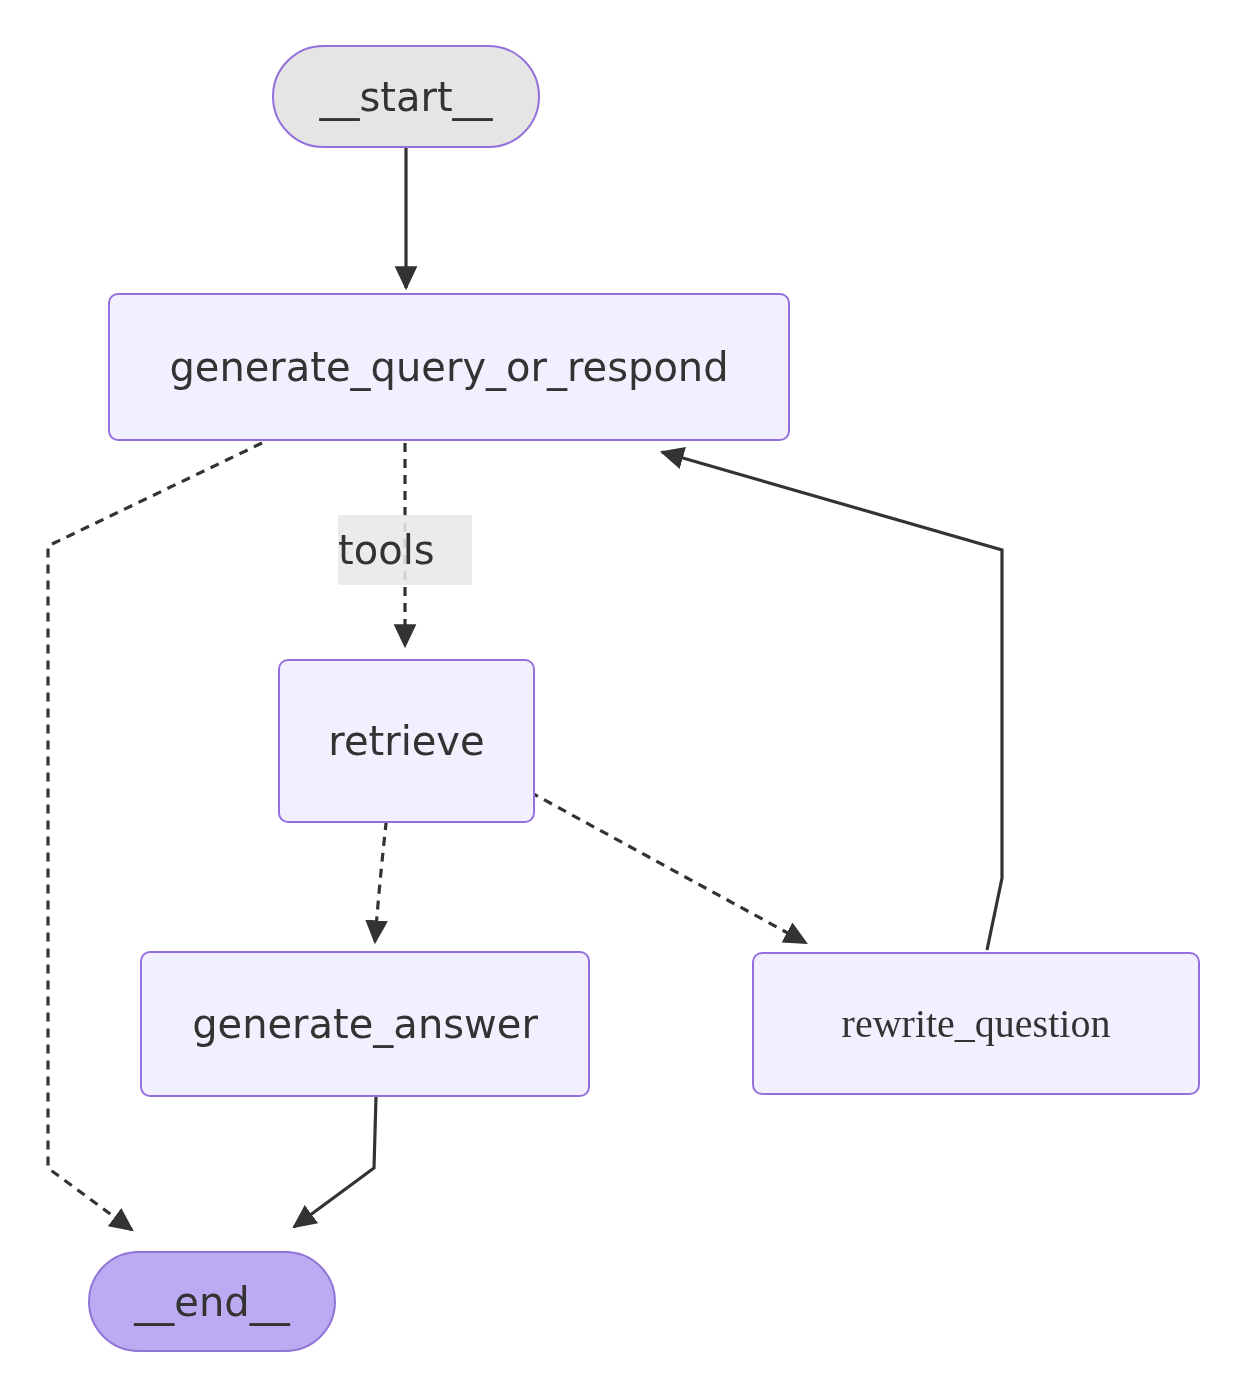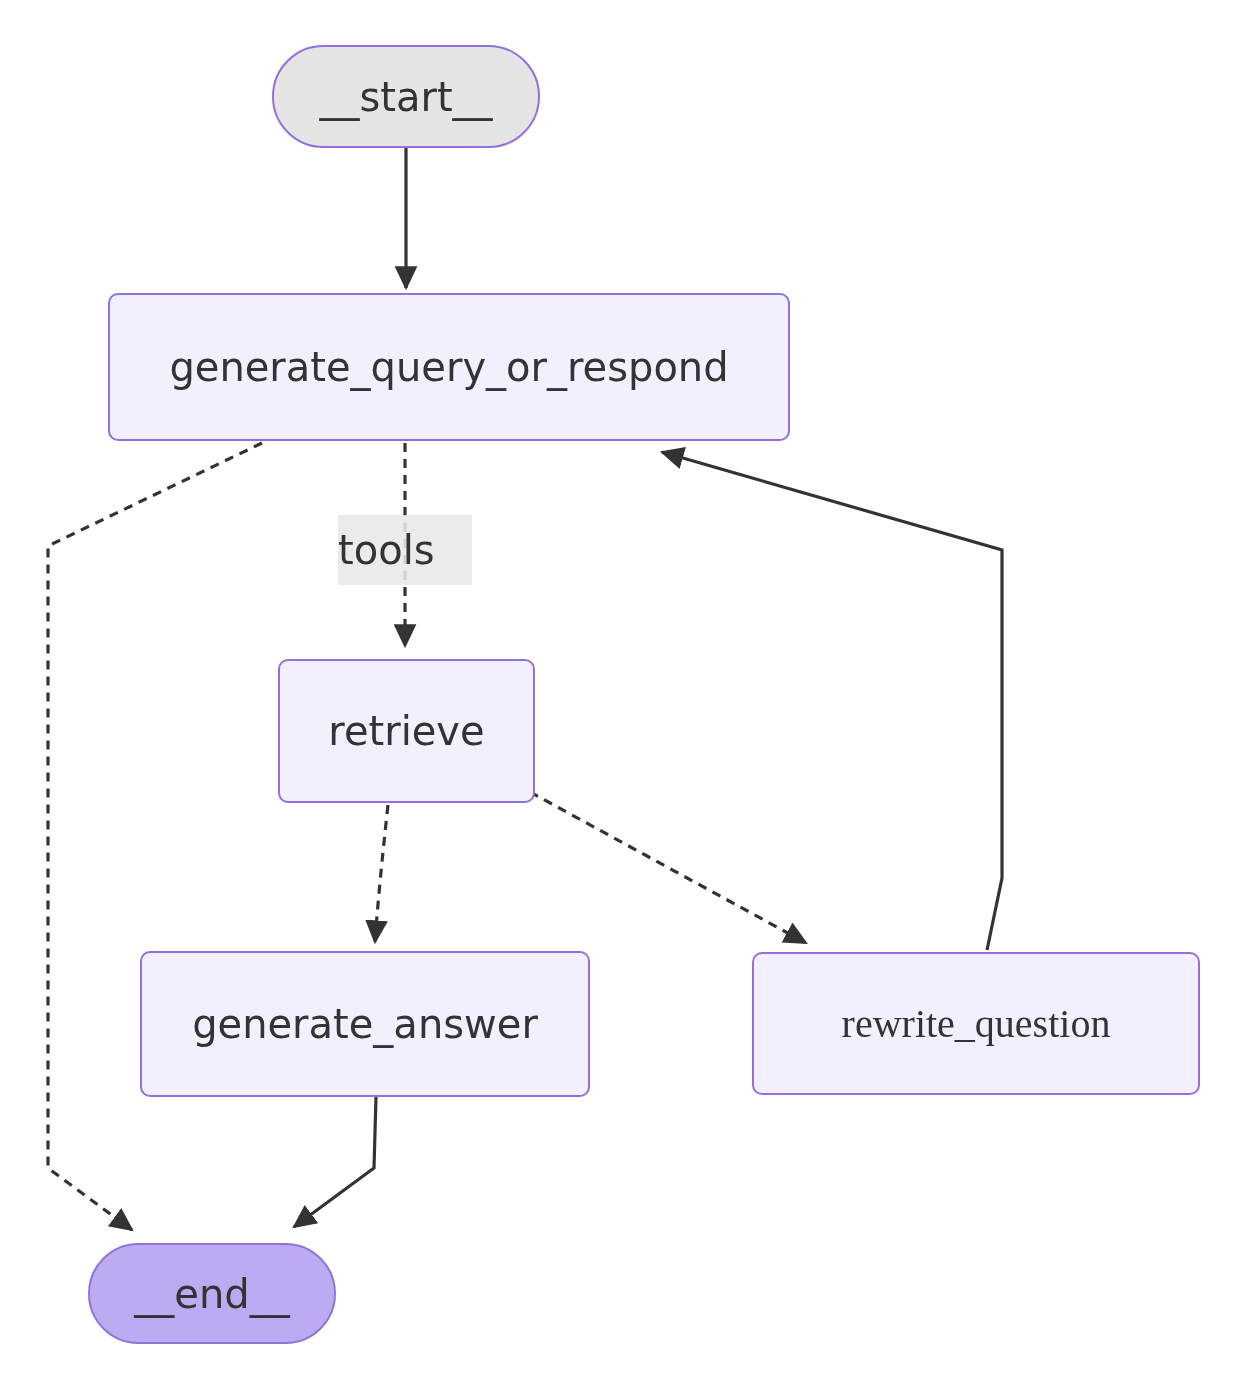--- a/index.html
+++ b/index.html
@@ -31,25 +31,25 @@
     border: 2.5px solid #9370DB;
     background: #f2f0ff;
     color: #333333;
     font-size: 40px;
     line-height: 1.2;
     white-space: nowrap;
   }
   .node.rect { border-radius: 10px; }
   .node.pill { border-radius: 60px; }
   .node.start-node { background: #e5e5e5; }
-  .node.end-node { background: #bcabf2; border-color: #8f76d6; }
+  .node.end-node { background: #bcabf2; border-color: #8f76d6; margin-top: 8px; }
 
   .node-start    { left: 272px; top: 45px;  width: 268px; height: 103px; }
   .node-gqor     { left: 64px;  top: 293px; width: 682px; height: 148px; margin-left: 44px; }
-  .node-retrieve { left: 278px; top: 659px; width: 257px; height: 144px; }
+  .node-retrieve { left: 278px; top: 659px; width: 257px; height: 164px; }
   .node-genans   { left: 140px; top: 951px; width: 450px; height: 146px; }
   .node-rewrite  { left: 752px; top: 952px; width: 448px; height: 143px; font-family: Liberation Serif, serif; }
   .node-end      { left: 88px;  top: 1243px; width: 248px; height: 101px; }
 
   .edge-label {
     position: absolute;
     z-index: 3;
     left: 338px;
     top: 515px;
     width: 134px;

